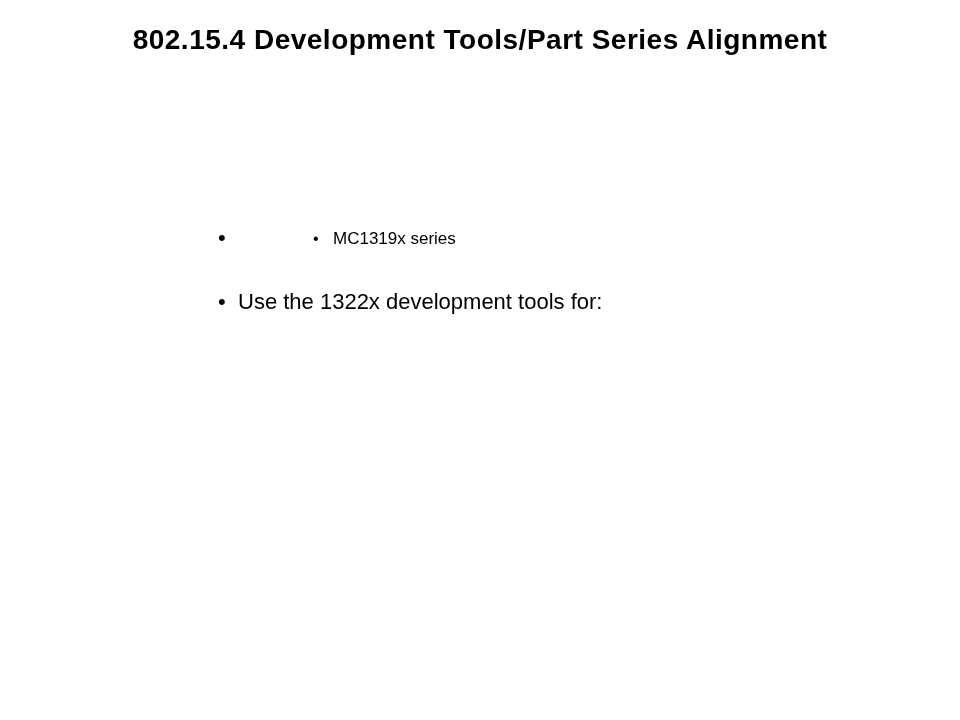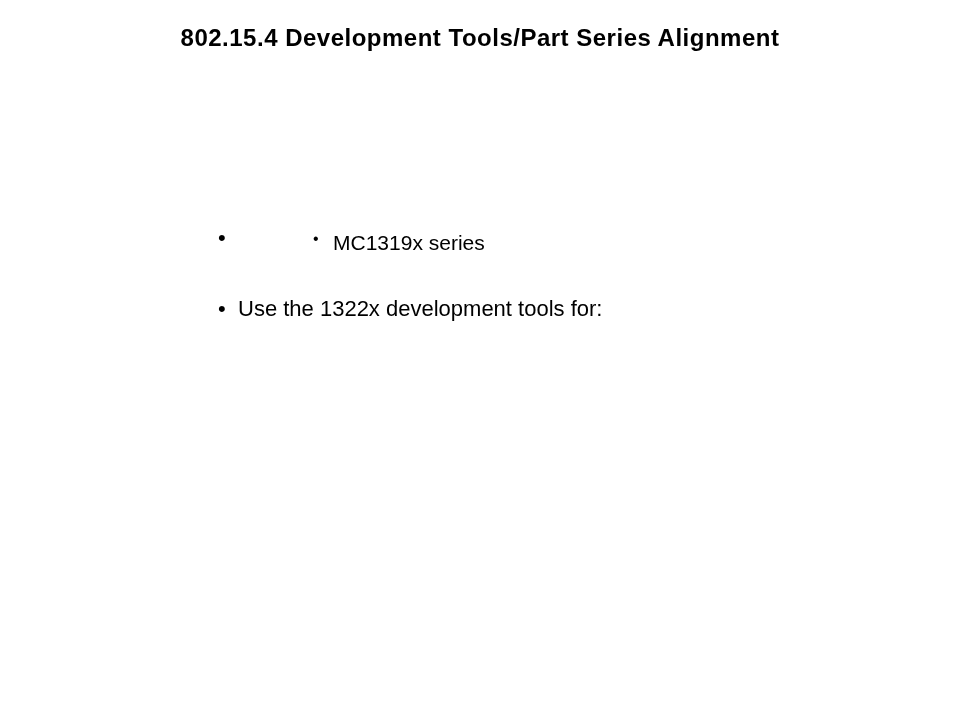--- a/index.html
+++ b/index.html
@@ -14,21 +14,21 @@
       font-family: Verdana, Geneva, sans-serif;
       color: #000000;
       position: relative;
     }
     .title {
       position: absolute;
       top: 24px;
       left: 0;
       width: 960px;
       text-align: center;
-      font-size: 24px;
+      font-size: 28px;
       font-weight: bold;
       letter-spacing: 0.5px;
     }
     .content {
       position: absolute;
       top: 215px;
       left: 218px;
       width: 640px;
     }
     .top-list {
@@ -47,21 +47,21 @@
       top: 0;
       font-size: 22px;
     }
     .sub-list {
       list-style: none;
       margin-top: 10px;
       margin-left: 75px;
       margin-bottom: 35px;
     }
     .sub-item {
-      font-size: 21px;
+      font-size: 17px;
       position: relative;
       padding-left: 20px;
       line-height: 1.7;
     }
     .sub-item::before {
       content: "•";
       position: absolute;
       left: 0;
       top: 0;
       font-size: 16px;

